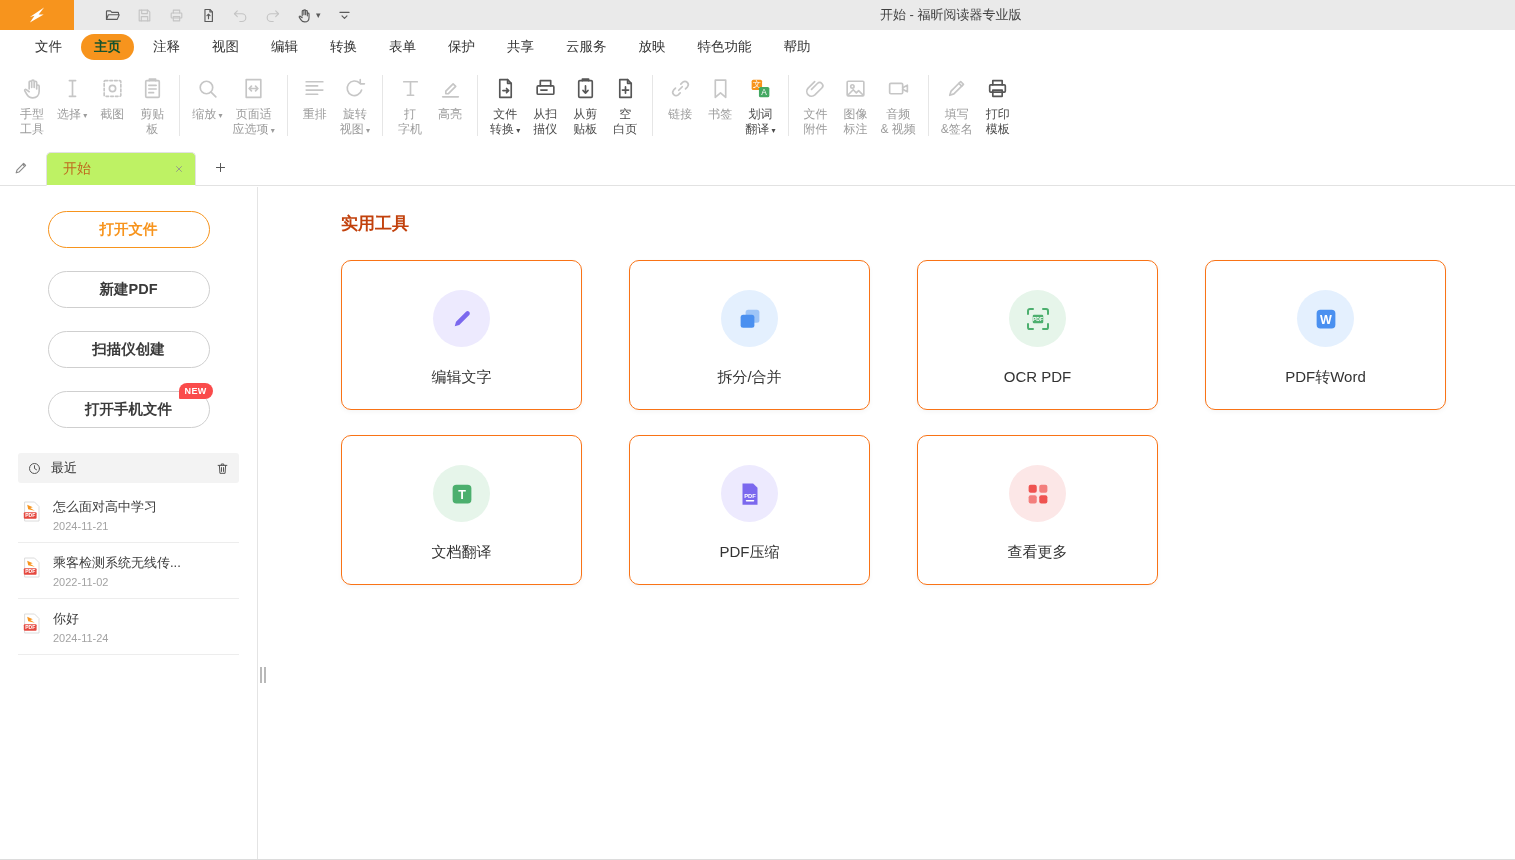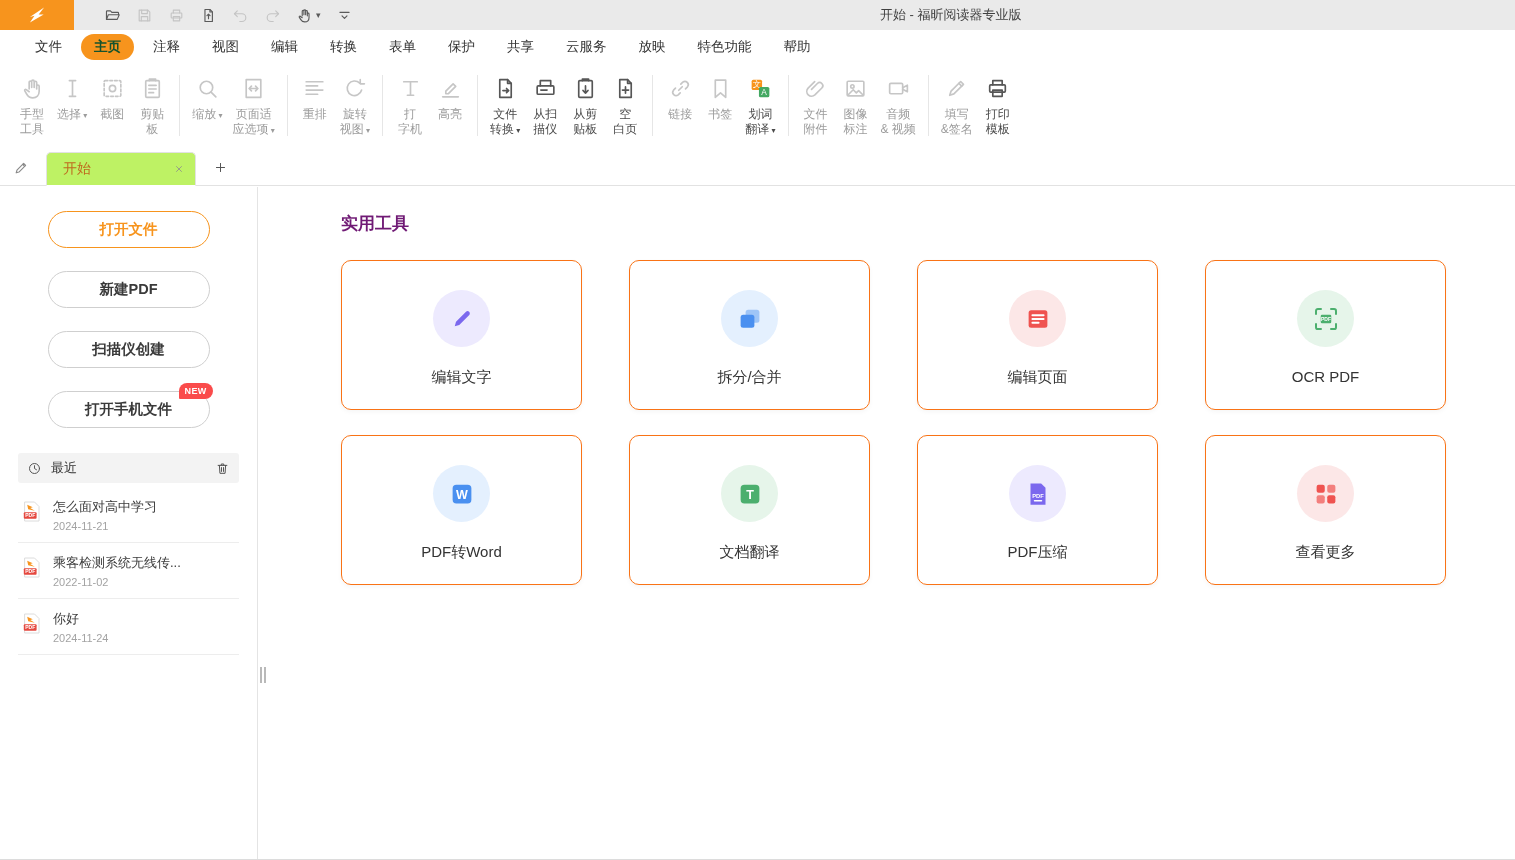--- a/index.html
+++ b/index.html
@@ -60,21 +60,21 @@
   .trash-btn { margin-left:auto; width:15px; height:15px; color:#666; background:none; border:none; padding:0; }
   .recent-list { margin:4px 18px 0; }
   .recent-item { display:flex; gap:9px; padding:11px 2px 10px; border-bottom:1px solid #ededed; cursor:pointer; }
   .file-icon { width:24px; height:27px; }
   .file-meta { min-width:0; }
   .file-title { font-size:13px; color:#3c3c3c; white-space:nowrap; overflow:hidden; text-overflow:ellipsis; }
   .file-date { font-size:11px; color:#a3a3a3; margin-top:4px; }
 
   
   .content { position:absolute; left:259px; top:187px; right:0; bottom:1px; background:#fff; }
-  .heading { margin:25px 0 0 82px; font-size:17px; font-weight:bold; color:#701a75; }
+  .heading { margin:25px 0 0 82px; font-size:17px; font-weight:bold; color:#c2410c; }
   .tools-grid { margin:25px 0 0 82px; display:grid; grid-template-columns:repeat(4,241px); column-gap:47px; row-gap:25px; }
   .tool-card { height:150px; border:1px solid #f97316; border-radius:10px; background:#fff; box-shadow:0 2px 5px rgba(0,0,0,0.04); display:flex; flex-direction:column; align-items:center; padding-top:29px; cursor:pointer; }
   .tool-icon-wrap { width:57px; height:57px; border-radius:50%; background:var(--bg,#eee); color:var(--fg,#888); display:flex; align-items:center; justify-content:center; }
   .tool-icon { width:30px; height:30px; }
   .tool-label { margin-top:21px; font-size:15px; color:#333; }
 
   .drag-handle { position:absolute; left:260px; top:667px; width:2px; height:16px; background:#b9b9b9; box-shadow:4px 0 0 #b9b9b9; }
 </style>
 </head>
 <body>
@@ -563,31 +563,20 @@
           <span class="icon tool-icon">
             <svg viewBox="0 0 24 24" fill="none" stroke="currentColor" stroke-width="1.6" stroke-linecap="round" stroke-linejoin="round">
               <rect x="8.5" y="4.5" width="11" height="10.5" rx="2" fill="currentColor" opacity="0.45" stroke="none"></rect>
               <rect x="4.5" y="8.5" width="11" height="10.5" rx="2" fill="currentColor" stroke="none"></rect>
             </svg>
           </span>
         </div>
         <div class="tool-label">拆分/合并</div>
       </div>
 
-      <div class="tool-card" style="--bg: #FCE7E7; --fg: #EF5350;">
-        <div class="tool-icon-wrap">
-          <span class="icon tool-icon">
-            <svg viewBox="0 0 24 24" fill="none" stroke="currentColor" stroke-width="1.6" stroke-linecap="round" stroke-linejoin="round">
-              <rect x="4.5" y="5" width="15" height="14" rx="2" fill="currentColor" stroke="none"></rect>
-              <path d="M7.5 9h9M7.5 12h9M7.5 15h5" stroke="#ffffff" stroke-width="1.5"></path>
-            </svg>
-          </span>
-        </div>
-        <div class="tool-label">编辑页面</div>
-      </div>
 
       <div class="tool-card" style="--bg: #E6F5EA; --fg: #4CAF6E;">
         <div class="tool-icon-wrap">
           <span class="icon tool-icon">
             <svg viewBox="0 0 24 24" fill="none" stroke="currentColor" stroke-width="1.6" stroke-linecap="round" stroke-linejoin="round">
               <path d="M4 8V5.5A1.5 1.5 0 015.5 4H8M16 4h2.5A1.5 1.5 0 0120 5.5V8M20 16v2.5a1.5 1.5 0 01-1.5 1.5H16M8 20H5.5A1.5 1.5 0 014 18.5V16"></path>
               <rect x="7.8" y="8.6" width="8.4" height="6.8" rx="1" fill="currentColor" stroke="none"></rect>
               <text x="12" y="13.4" font-size="4" font-weight="bold" fill="#ffffff" stroke="none" text-anchor="middle">PDF</text>
             </svg>
           </span>

